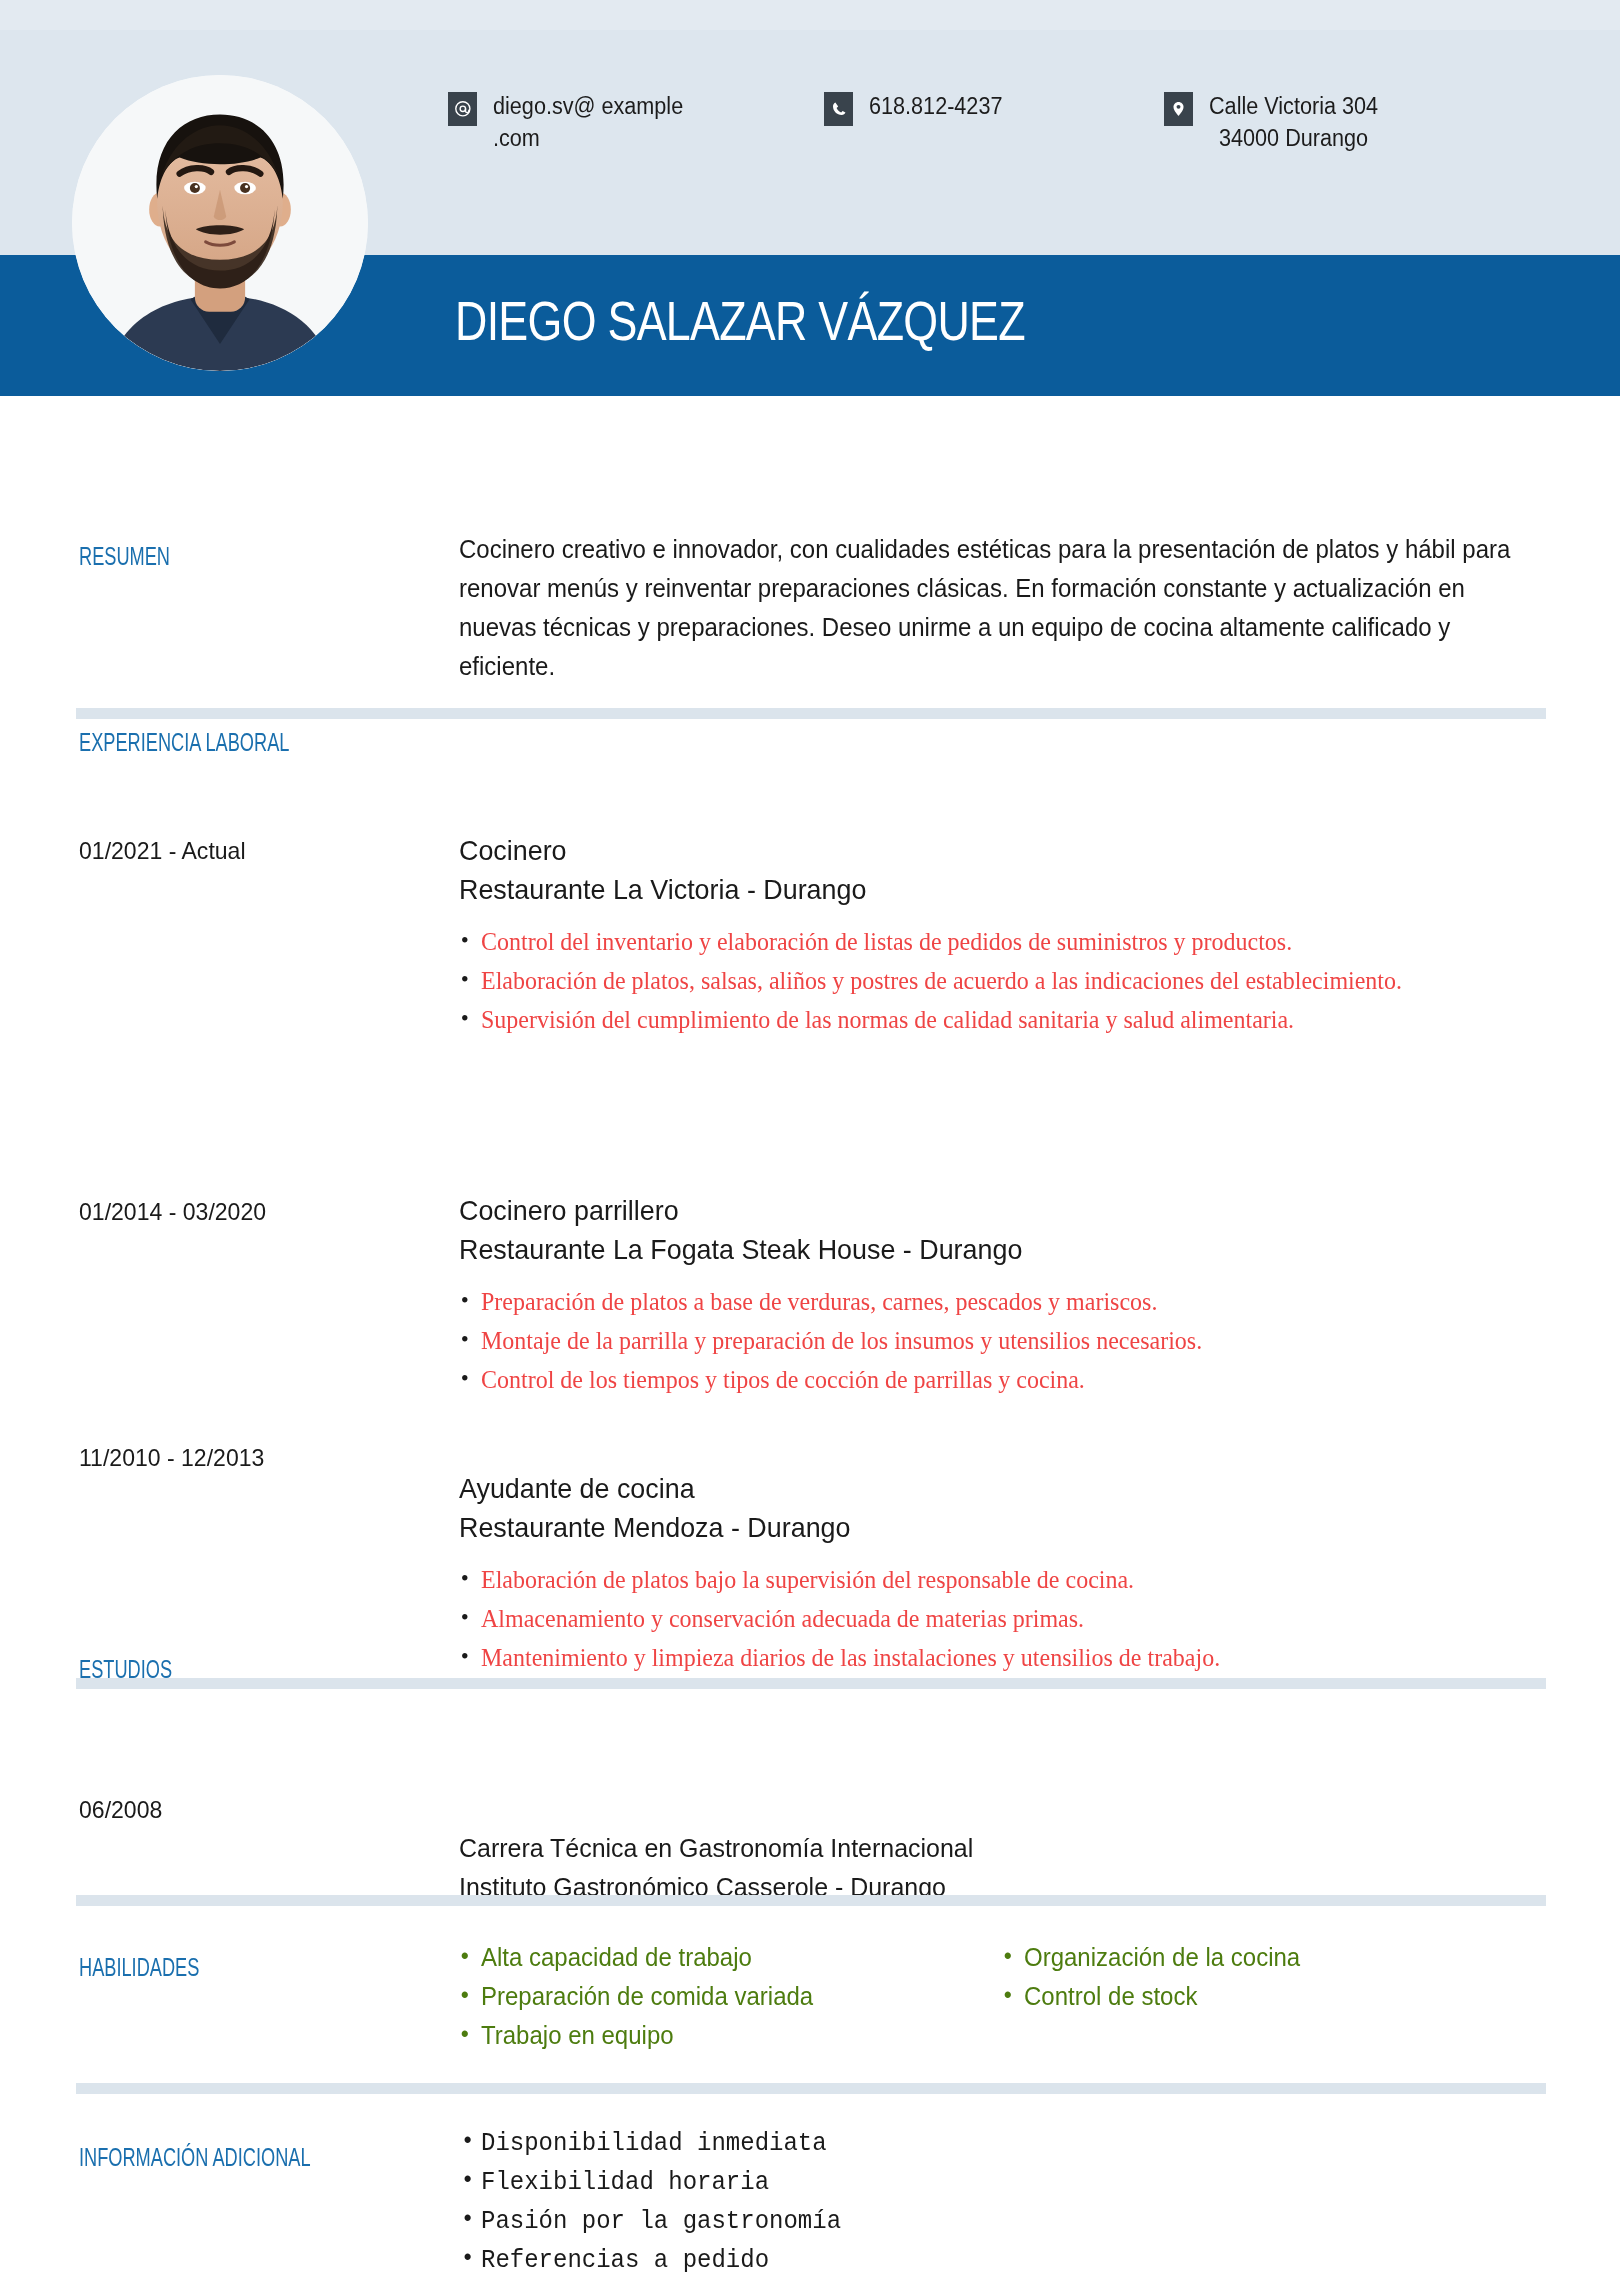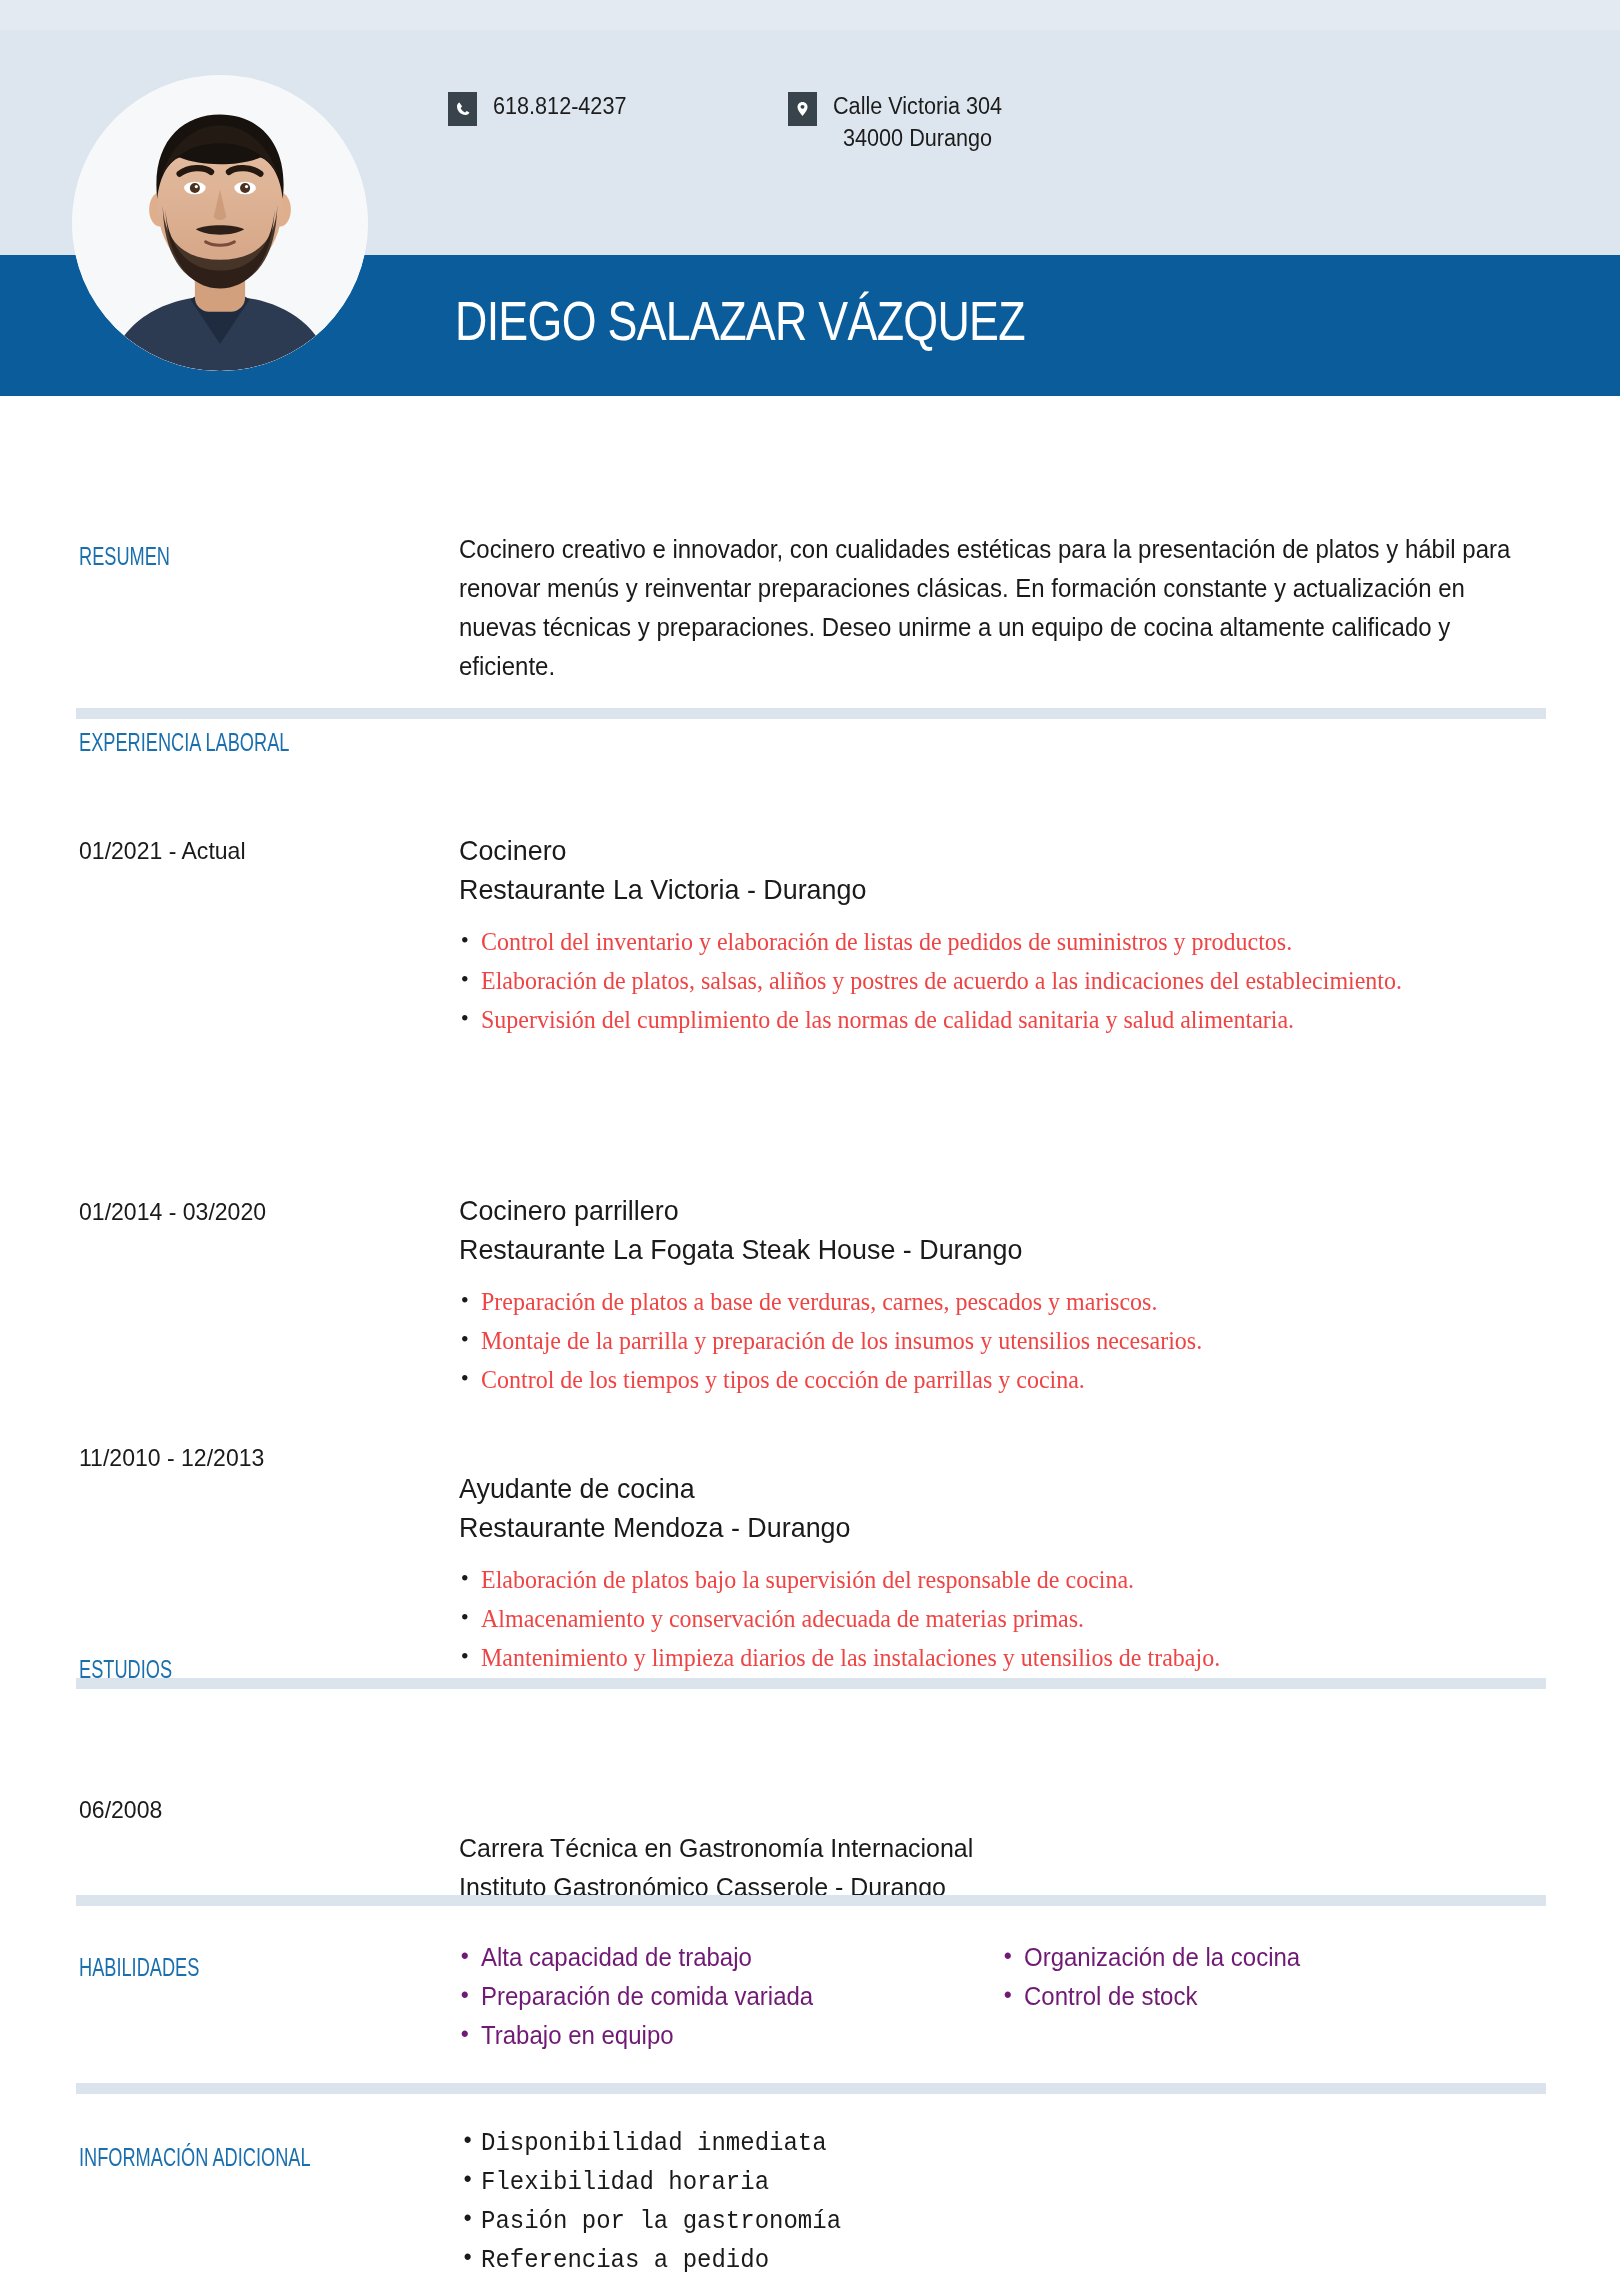--- a/index.html
+++ b/index.html
@@ -239,21 +239,21 @@
   .skills-cols ul {
     list-style: none;
     width: 466px;
   }
   .skills-cols li {
     position: relative;
     padding-left: 21.5px;
     font-family: "Liberation Sans Narrow", "Liberation Sans", sans-serif;
     font-size: 25px;
     line-height: 39px;
-    color: #701a75;
+    color: #4d7c0f;
     white-space: nowrap;
   }
   .skills-cols li .btxt {
     display: inline-block;
     transform: scaleX(0.96);
     transform-origin: left top;
   }
   .skills-cols li::before {
     content: "\2022";
     position: absolute;
@@ -346,20 +346,31 @@
         <path d="M95 138 C88 76 122 44 165 44 C208 44 242 76 235 138
                  C232 112 222 96 210 92 C186 102 144 102 120 92 C108 96 98 112 95 138 Z" fill="#17120e"></path>
         <path d="M100 112 C112 74 140 56 165 56 C190 56 218 74 230 112
                  C214 86 192 76 165 76 C138 76 116 86 100 112 Z" fill="#221a13"></path>
       </g>
     </svg>
   </div>
 
   <div class="contacts">
 
+    <div class="contact c-email">
+      <span class="cicon">
+        <svg width="19.7" height="19.7" viewBox="0 0 24 24" fill="none">
+          <circle cx="12" cy="12" r="8.6" stroke="#ffffff" stroke-width="1.7"></circle>
+          <circle cx="12" cy="12" r="3.3" stroke="#ffffff" stroke-width="1.7"></circle>
+          <path d="M15.3 12 v2.6 c0 1.5 1.1 2 2 2 1.4 0 2.1-1.2 2.1-3.1" stroke="#ffffff" stroke-width="1.7" stroke-linecap="round"></path>
+        </svg>
+      </span>
+      <span class="ctext">diego.sv@ example
+.com</span>
+    </div>
 
     <div class="contact c-phone">
       <span class="cicon">
         <svg width="18" height="18" viewBox="0 0 24 24">
           <path d="M7.2 3.4 C5.6 4.2 4 6 4 8.4 c0 6.4 5.2 11.6 11.6 11.6 2.4 0 4.2-1.6 5-3.2
                    l-3.8-2.1 -1.9 2.1 c-2.6-1.2 -4.9-3.5 -6.1-6.1 l2.1-1.9 Z" fill="#ffffff"></path>
         </svg>
       </span>
       <span class="ctext">618.812-4237</span>
     </div>

